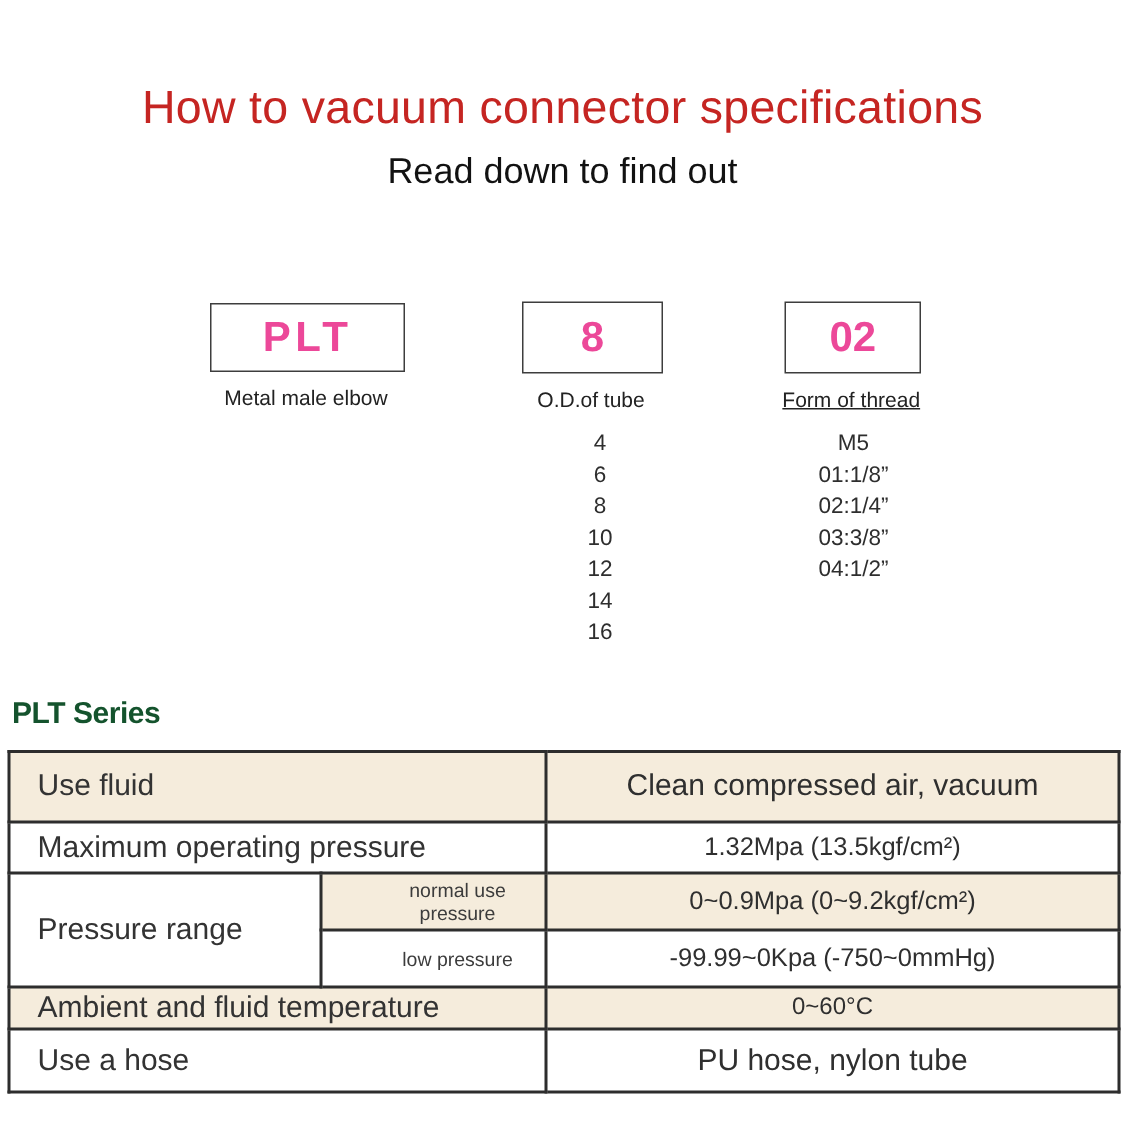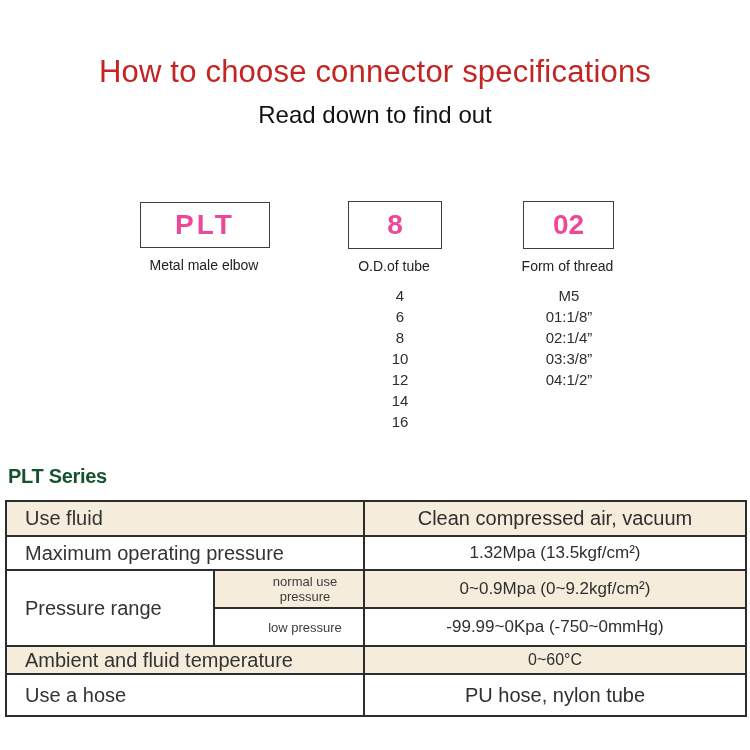--- a/index.html
+++ b/index.html
@@ -48,21 +48,21 @@
   .box-tube   { left: 348px; top: 201px; width: 92px;  height: 46px; }
   .box-thread { left: 523px; top: 201px; width: 89px;  height: 46px; }
   .box-caption {
     position: absolute;
     text-align: center;
     font-size: 14px;
     color: #222222;
   }
   .caption-model  { left: 140px; top: 257px; width: 128px; }
   .caption-tube   { left: 334px; top: 258px; width: 120px; }
-  .caption-thread { left: 507px; top: 258px; width: 121px; }
+  .caption-thread { left: 507px; top: 258px; width: 121px; text-decoration: underline; }
   .option-list {
     position: absolute;
     text-align: center;
     font-size: 15px;
     line-height: 21px;
     color: #2e2e2e;
   }
   .tube-list   { left: 354px; top: 285px; width: 92px; }
   .thread-list { left: 509px; top: 285px; width: 120px; }
   .series-heading {
@@ -96,33 +96,33 @@
     color: #2f2f2f;
   }
   .spec-table td.val-lg { font-size: 20px; }
   .spec-table td.val-sm { font-size: 16px; }
   .spec-table td.sub {
     text-align: center;
     font-size: 13px;
     color: #3c3c3c;
     padding-left: 32px;
   }
-  tr.r1 { height: 35px; }
+  tr.r1 { height: 47px; }
   tr.r2 { height: 34px; }
   tr.r3a { height: 38px; }
   tr.r3b { height: 38px; }
   tr.r4 { height: 28px; padding-left: 16px; }
   tr.r5 { height: 42px; }
 </style>
 </head>
 <body>
 
 <div class="canvas">
 
-  <div class="title">How to choose connector specifications</div>
+  <div class="title">How to vacuum connector specifications</div>
   <div class="subtitle">Read down to find out</div>
 
   <div class="code-box box-model">
     <span>PLT</span>
   </div>
   <div class="code-box box-tube">
     <span>8</span>
   </div>
   <div class="code-box box-thread">
     <span>02</span>

